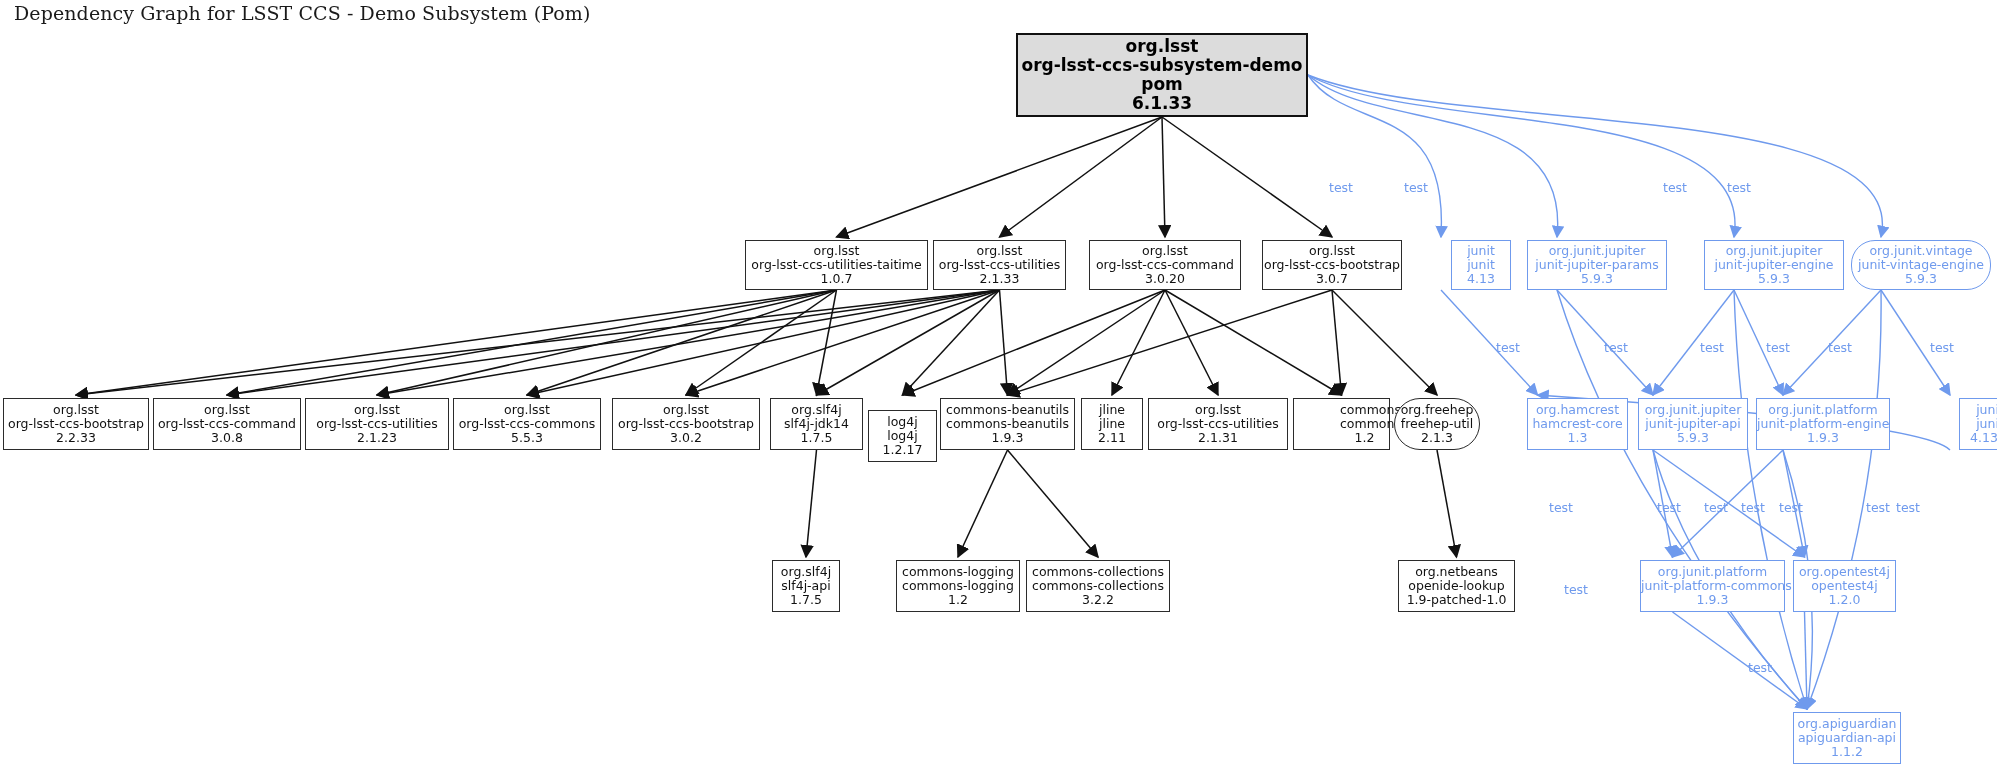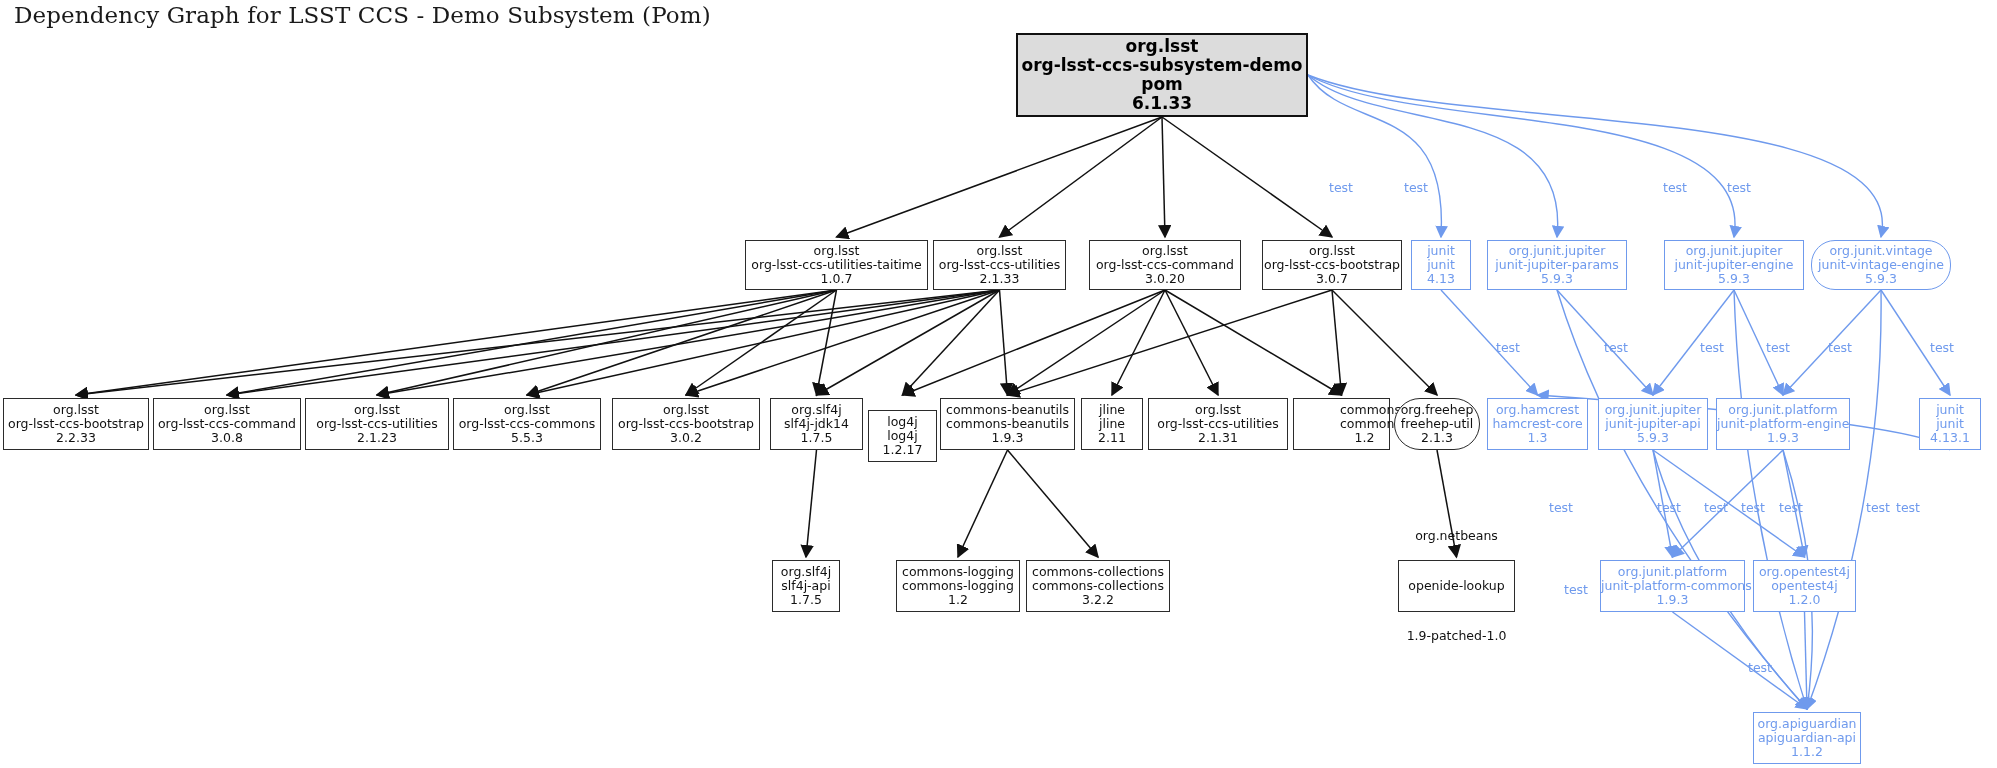--- a/index.html
+++ b/index.html
@@ -1,29 +1,29 @@
 <!DOCTYPE html>
 <html><head>
 <meta charset="utf-8">
 <style>
   html,body{margin:0;padding:0;background:#ffffff;}
   #root{position:relative;width:1997px;height:768px;background:#ffffff;overflow:hidden;
         font-family:"DejaVu Sans","Liberation Sans",sans-serif;}
   #title{position:absolute;left:14px;top:2px;font-family:"DejaVu Serif","Liberation Serif",serif;
-         font-size:23px;color:#1a1a1a;white-space:nowrap;letter-spacing:.1px;}
+         font-size:19px;color:#1a1a1a;white-space:nowrap;letter-spacing:.1px;}
   svg{position:absolute;left:0;top:0;width:1997px;height:768px;overflow:visible;}
   .node-box{position:absolute;box-sizing:border-box;display:flex;flex-direction:column;
             justify-content:center;background:#ffffff;
             border:1.6px solid #222;line-height:1.12;text-align:center;}
   .node-box .ln{display:block;white-space:nowrap;}
   .node-root{background:#dcdcdc;border:2.2px solid #111;}
   .node-root .ln{font-size:17px;font-weight:bold;color:#000;}
   .node-black{border-color:#2b2b2b;color:#111;}
   .node-black .ln{font-size:12.5px;color:#111;}
-  .node-blue{border:1.5px solid #6f9aed;color:#6f9aed;}
+  .node-blue{border:1.5px solid #6f9aed;color:#6f9aed;margin-left:40px;}
   .node-blue .ln{font-size:12.5px;color:#6f9aed;}
   .elabel{position:absolute;font-size:12.5px;color:#6f9aed;white-space:nowrap;}
 </style>
 </head>
 <body>
 
 <div id="root">
 
   <div id="title">Dependency Graph for LSST CCS - Demo Subsystem (Pom)</div>
 
@@ -229,21 +229,21 @@
       <div class="node-box node-black" style="left: 896px; top: 560px; width: 124px; height: 52px;">
         <span class="ln">commons-logging</span>
         <span class="ln">commons-logging</span>
         <span class="ln">1.2</span>
       </div>
       <div class="node-box node-black" style="left: 1026px; top: 560px; width: 144px; height: 52px;">
         <span class="ln">commons-collections</span>
         <span class="ln">commons-collections</span>
         <span class="ln">3.2.2</span>
       </div>
-      <div class="node-box node-black" style="left: 1398px; top: 560px; width: 117px; height: 52px; gap: 36px;">
+      <div class="node-box node-black" style="left: 1398px; top: 560px; width: 117px; height: 52px;">
         <span class="ln">org.netbeans</span>
         <span class="ln">openide-lookup</span>
         <span class="ln">1.9-patched-1.0</span>
       </div>
       <div class="node-box node-blue" style="left: 1600px; top: 560px; width: 145px; height: 52px;">
         <span class="ln">org.junit.platform</span>
         <span class="ln">junit-platform-commons</span>
         <span class="ln">1.9.3</span>
       </div>
       <div class="node-box node-blue" style="left: 1753px; top: 560px; width: 103px; height: 52px;">

